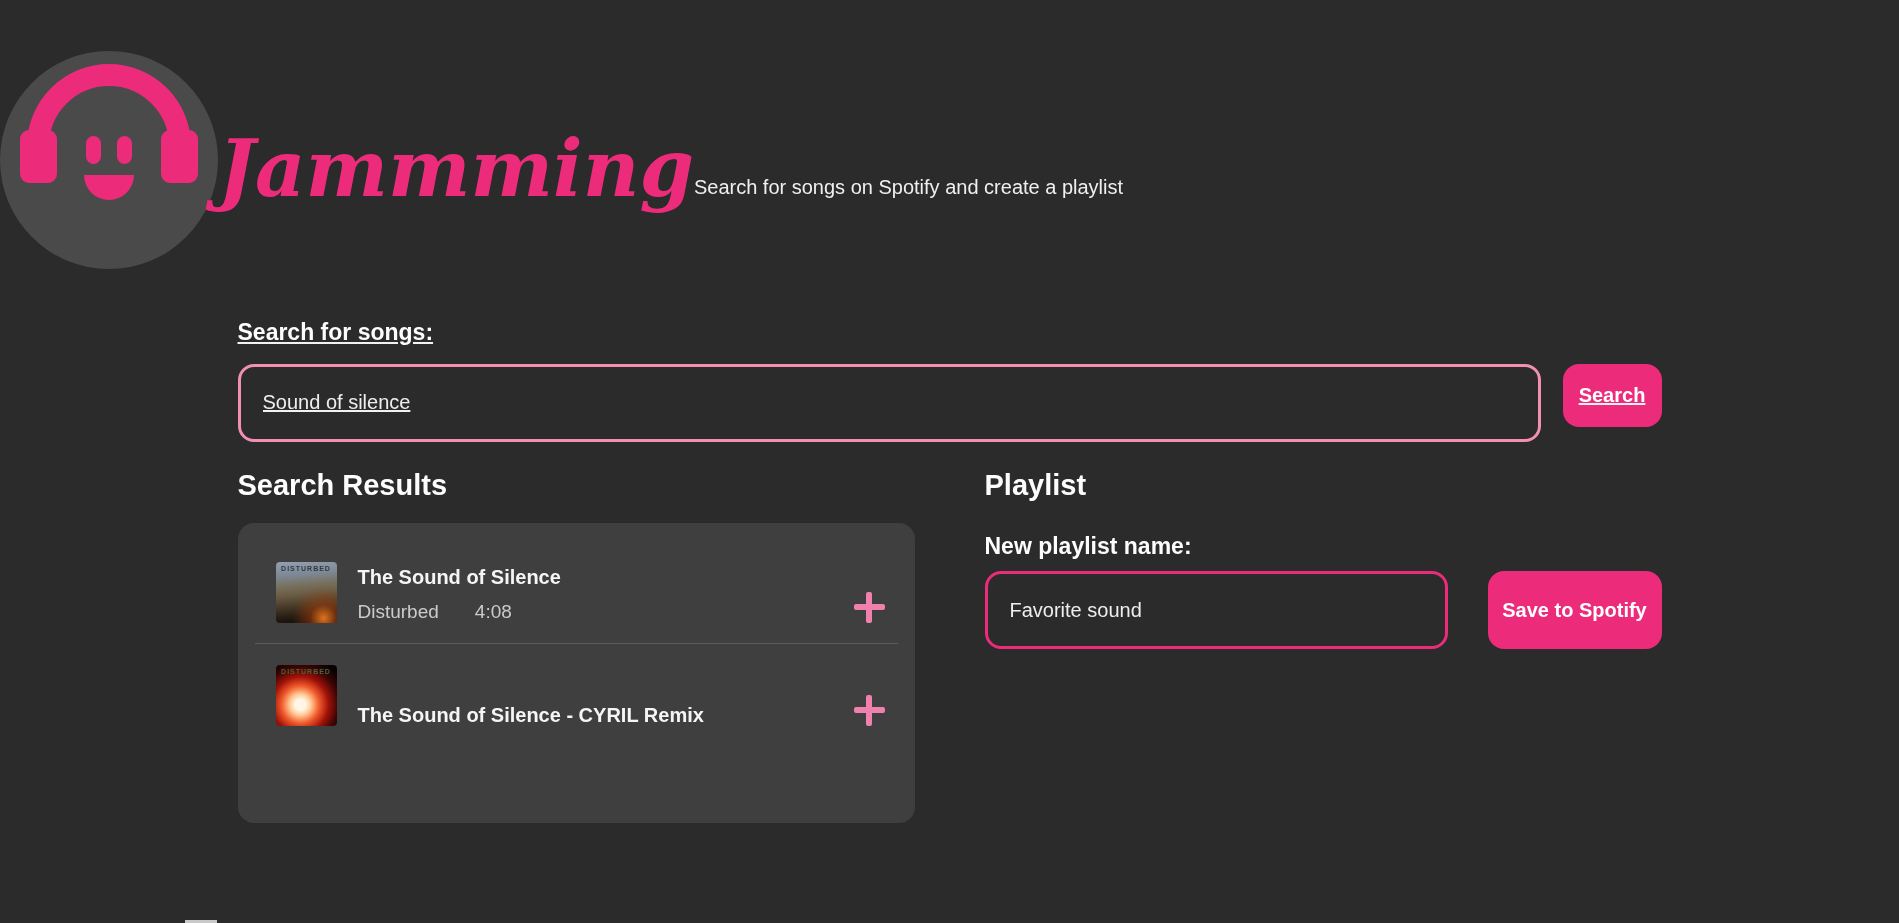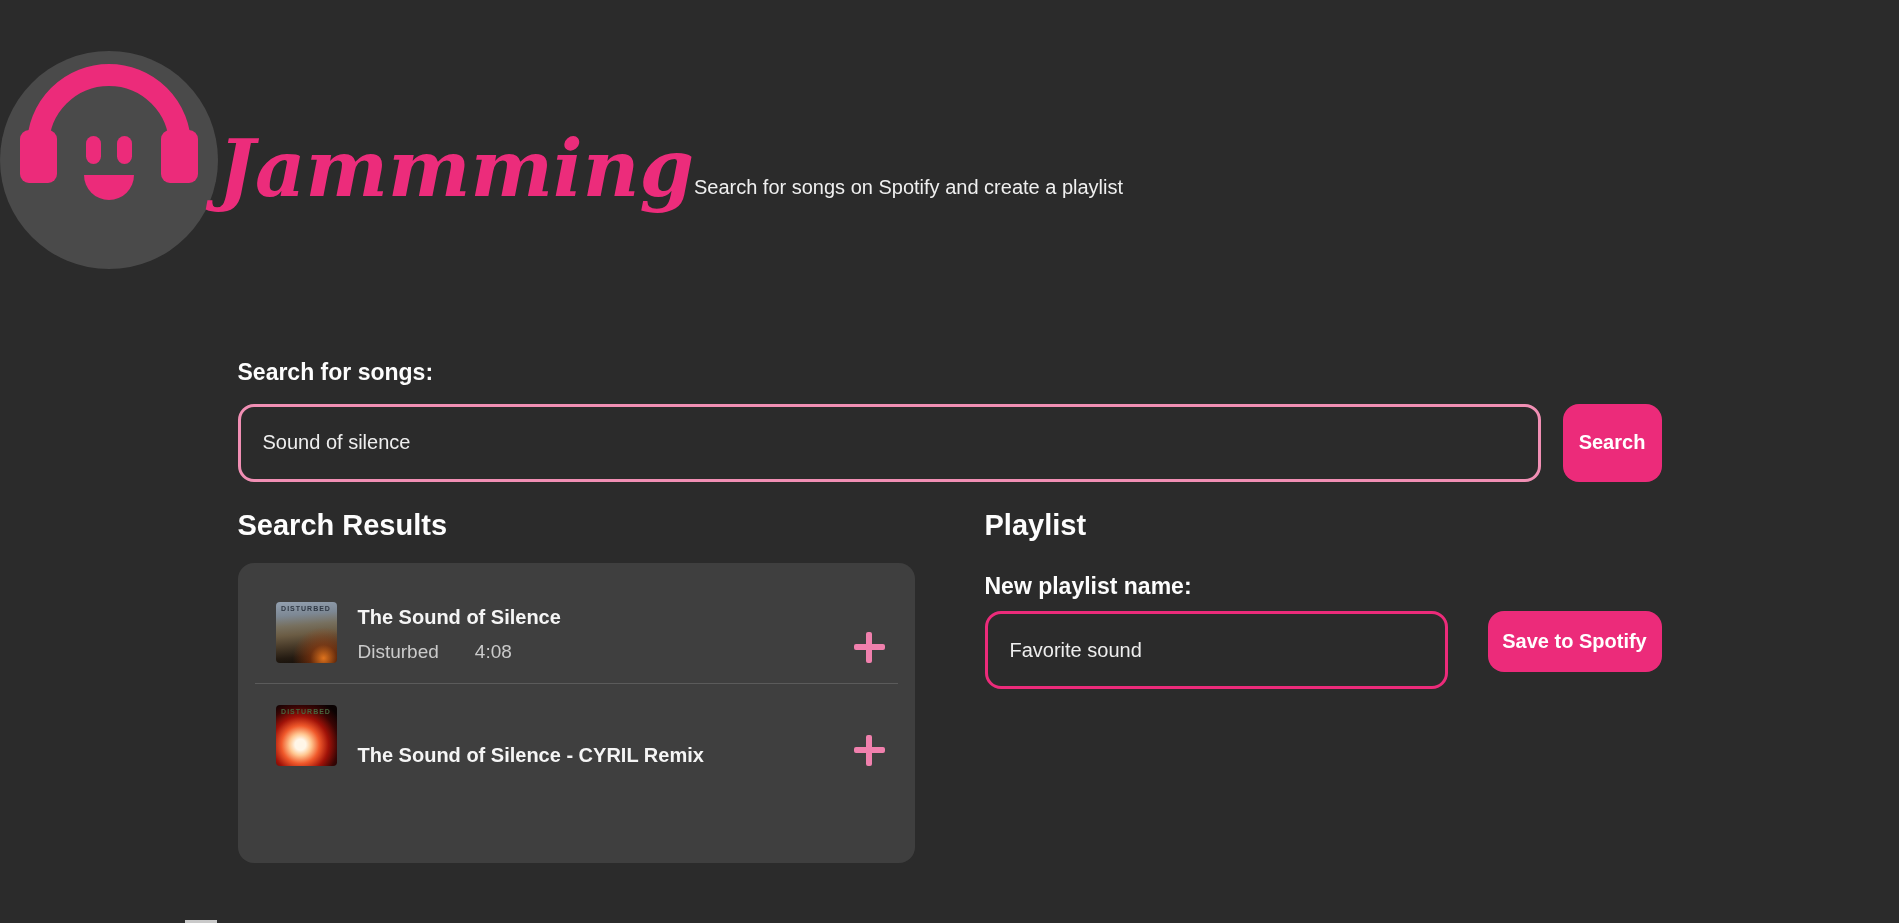--- a/index.html
+++ b/index.html
@@ -24,40 +24,40 @@
   .app-title {
     margin:18px 0 0 0;
     font-family:"DejaVu Serif", serif;
     font-style:italic; font-weight:bold;
     font-size:78px; line-height:1.2;
     color:#ec2c7b;
   }
   .subtitle { margin-top:54px; font-size:20px; color:#efefef; }
 
   
-  .search-section { margin-top:90px; }
+  .search-section { margin-top:50px;text-decoration:underline; }
   .field-label { font-size:23px; font-weight:bold; color:#fdfdfd; line-height:1.2; }
   .search-row { display:flex; gap:22px; margin-top:17px;border-radius:11px; }
   .text-input {
     flex:1; height:78px;
     background:transparent;
     border-radius:16px;
     color:#eeeeee; font-size:20px;
     padding:0 22px;
     font-family:"Liberation Sans", sans-serif;
     outline:none;
   }
   .search-input { border:3px solid #f18fb4; }
   .btn {
     background:#ec2b7a; color:#ffffff;
     font-weight:bold; font-size:20px;
     border:none; border-radius:16px; cursor:pointer;
     font-family:"Liberation Sans", sans-serif;
   }
-  .search-btn { width:99px; height:78px; flex:none; }
+  .search-btn { width:99px; height:63px; flex:none; }
 
   
   .columns { display:flex; gap:70px; margin-top:28px; }
   .col { width:677px; }
   .col-heading { margin:0; font-size:29px; font-weight:bold; color:#fdfdfd; line-height:1.07; }
 
   
   .tracks-card {
     margin-top:22px;
     background:#3f3f3f;
@@ -94,21 +94,21 @@
   .add-btn::after {
     content:""; position:absolute; left:12.5px; top:0; width:6px; height:31px;
     background:#f080ad; border-radius:2px;
   }
   .divider { height:1px; background:#5b5b5b; margin:0 17px; }
 
   
   .playlist-label { margin-top:32px; }
   .playlist-row { display:flex; gap:16px; margin-top:11px; }
   .playlist-input { border:3px solid #ec2b7a; }
-  .save-btn { width:174px; height:61px; flex:none;margin-left:24px; }
+  .save-btn { width:174px; height:78px; flex:none;margin-left:24px; }
 
   
   .bottom-strip {
     position:absolute; left:185px; top:920px;
     width:32px; height:3px; background:#c9c9c9;
   }
 </style>
 </head>
 <body>
 

